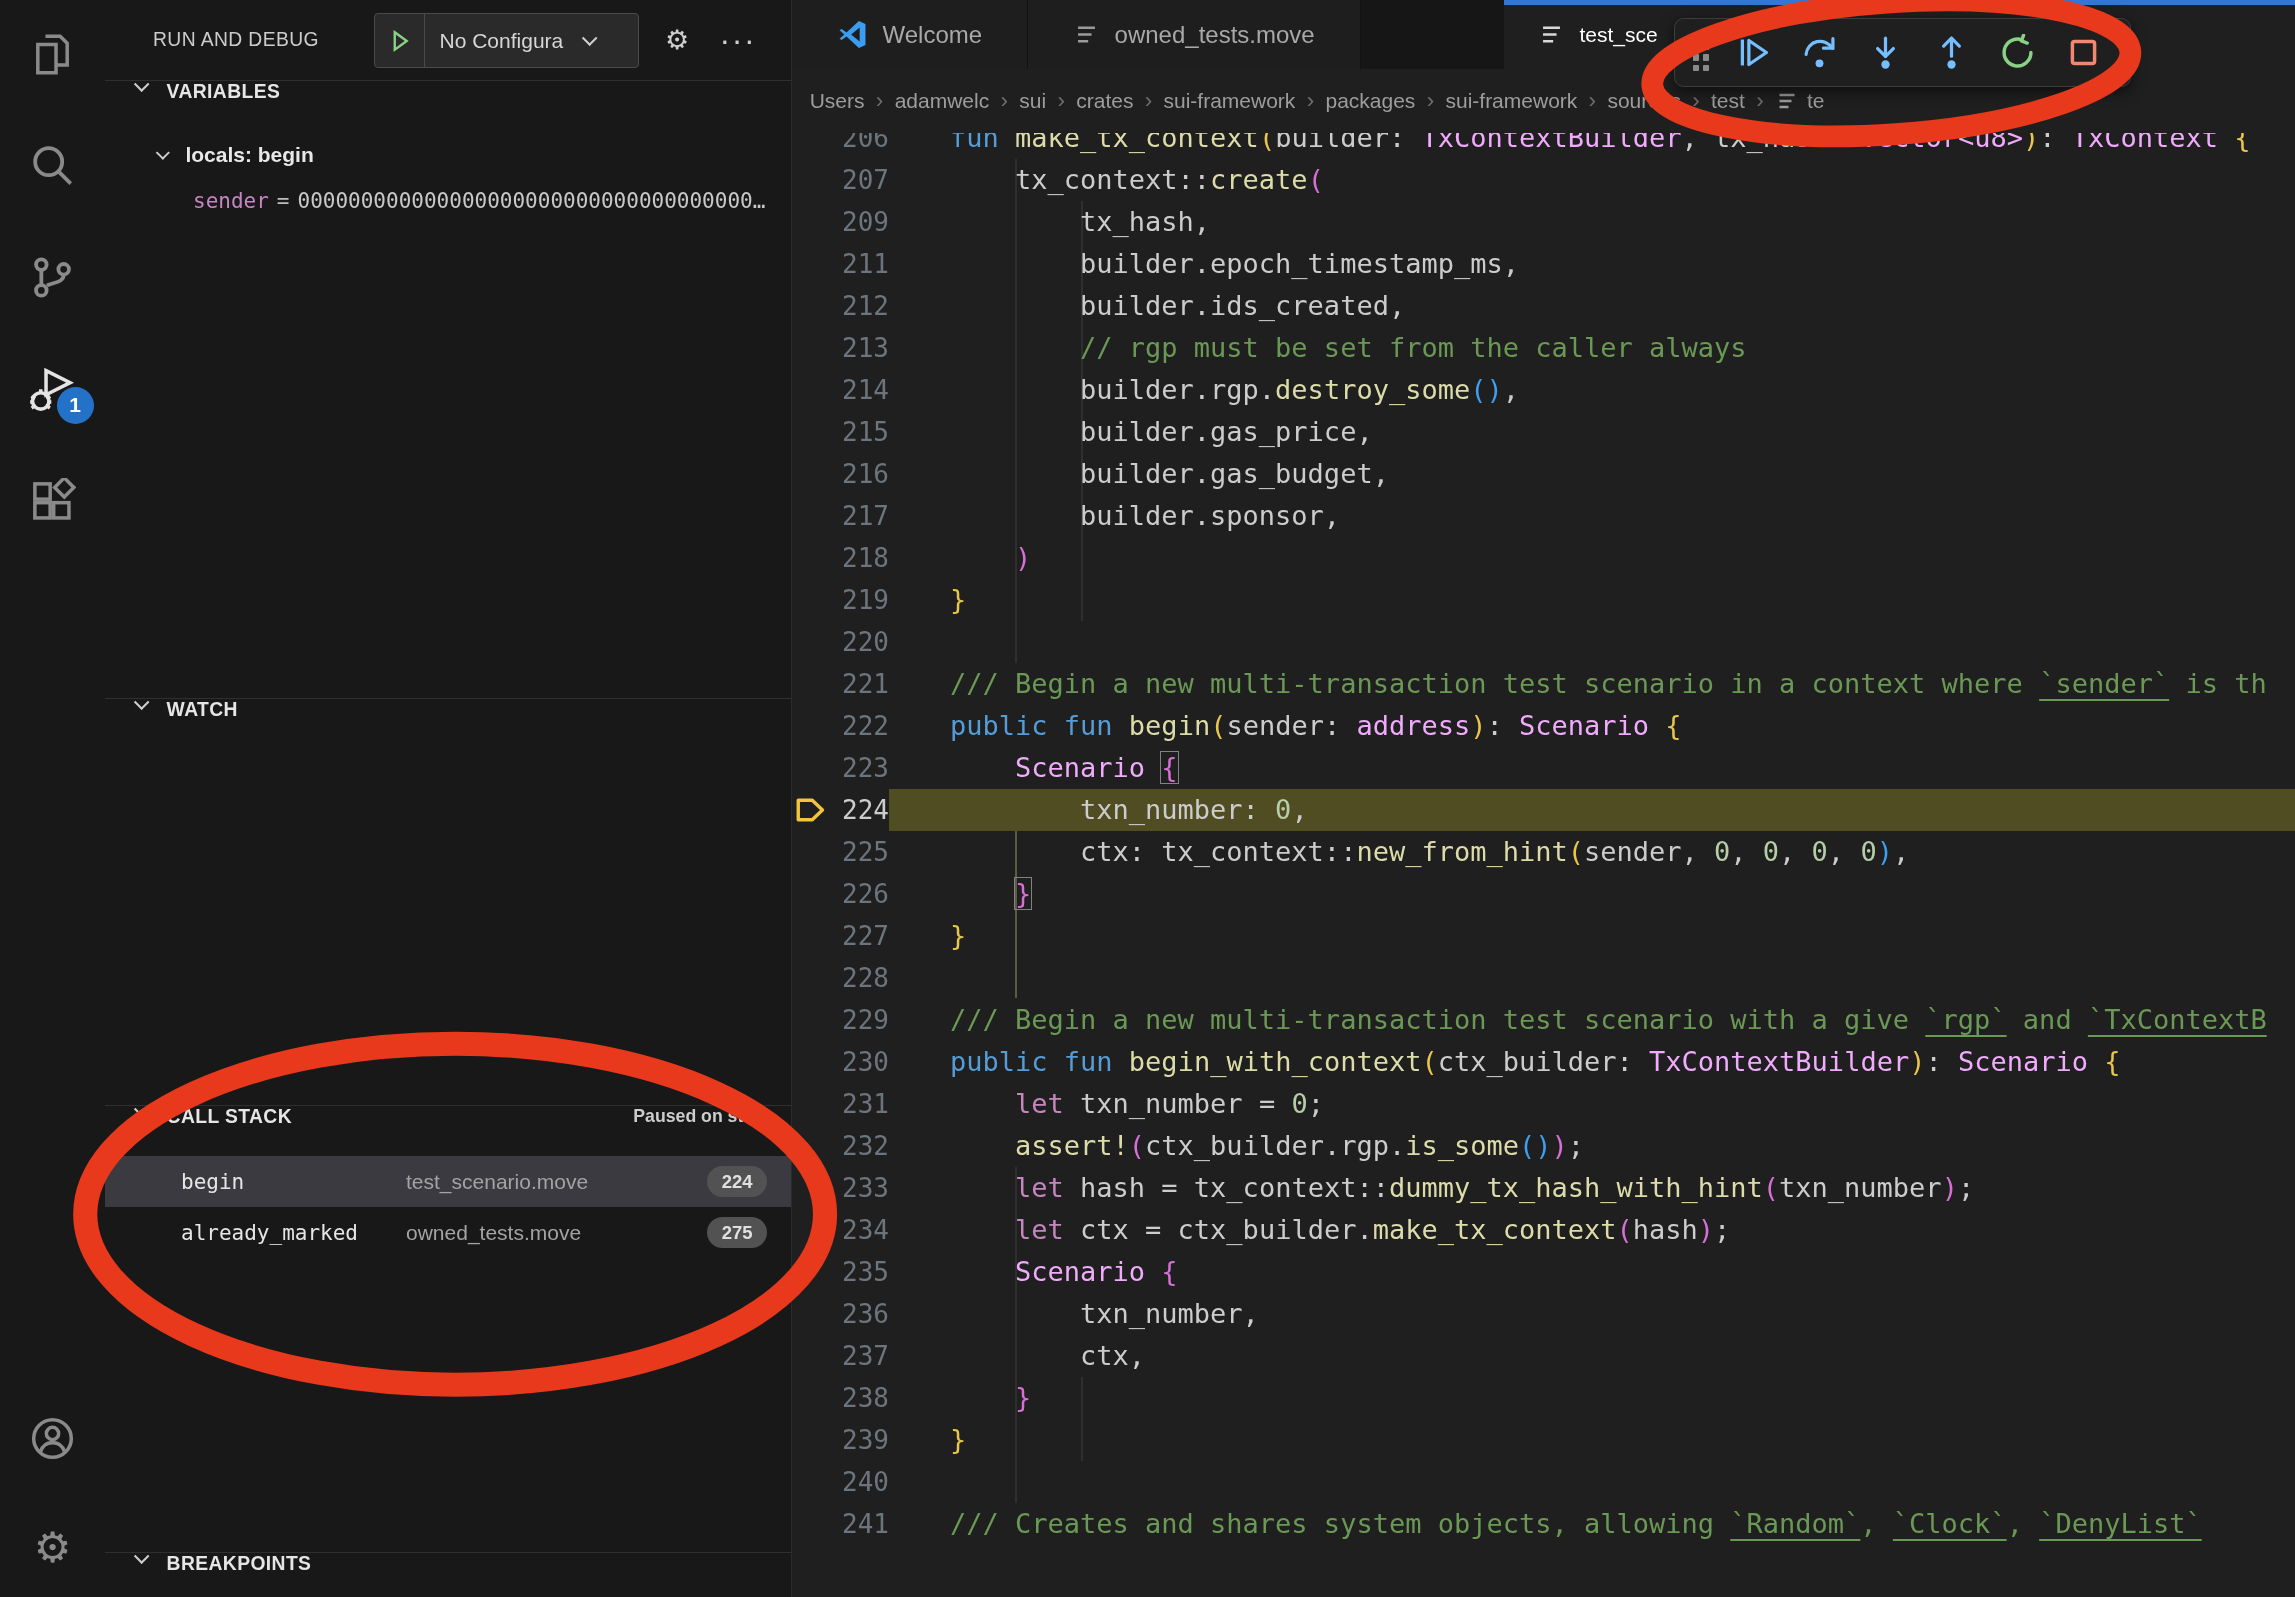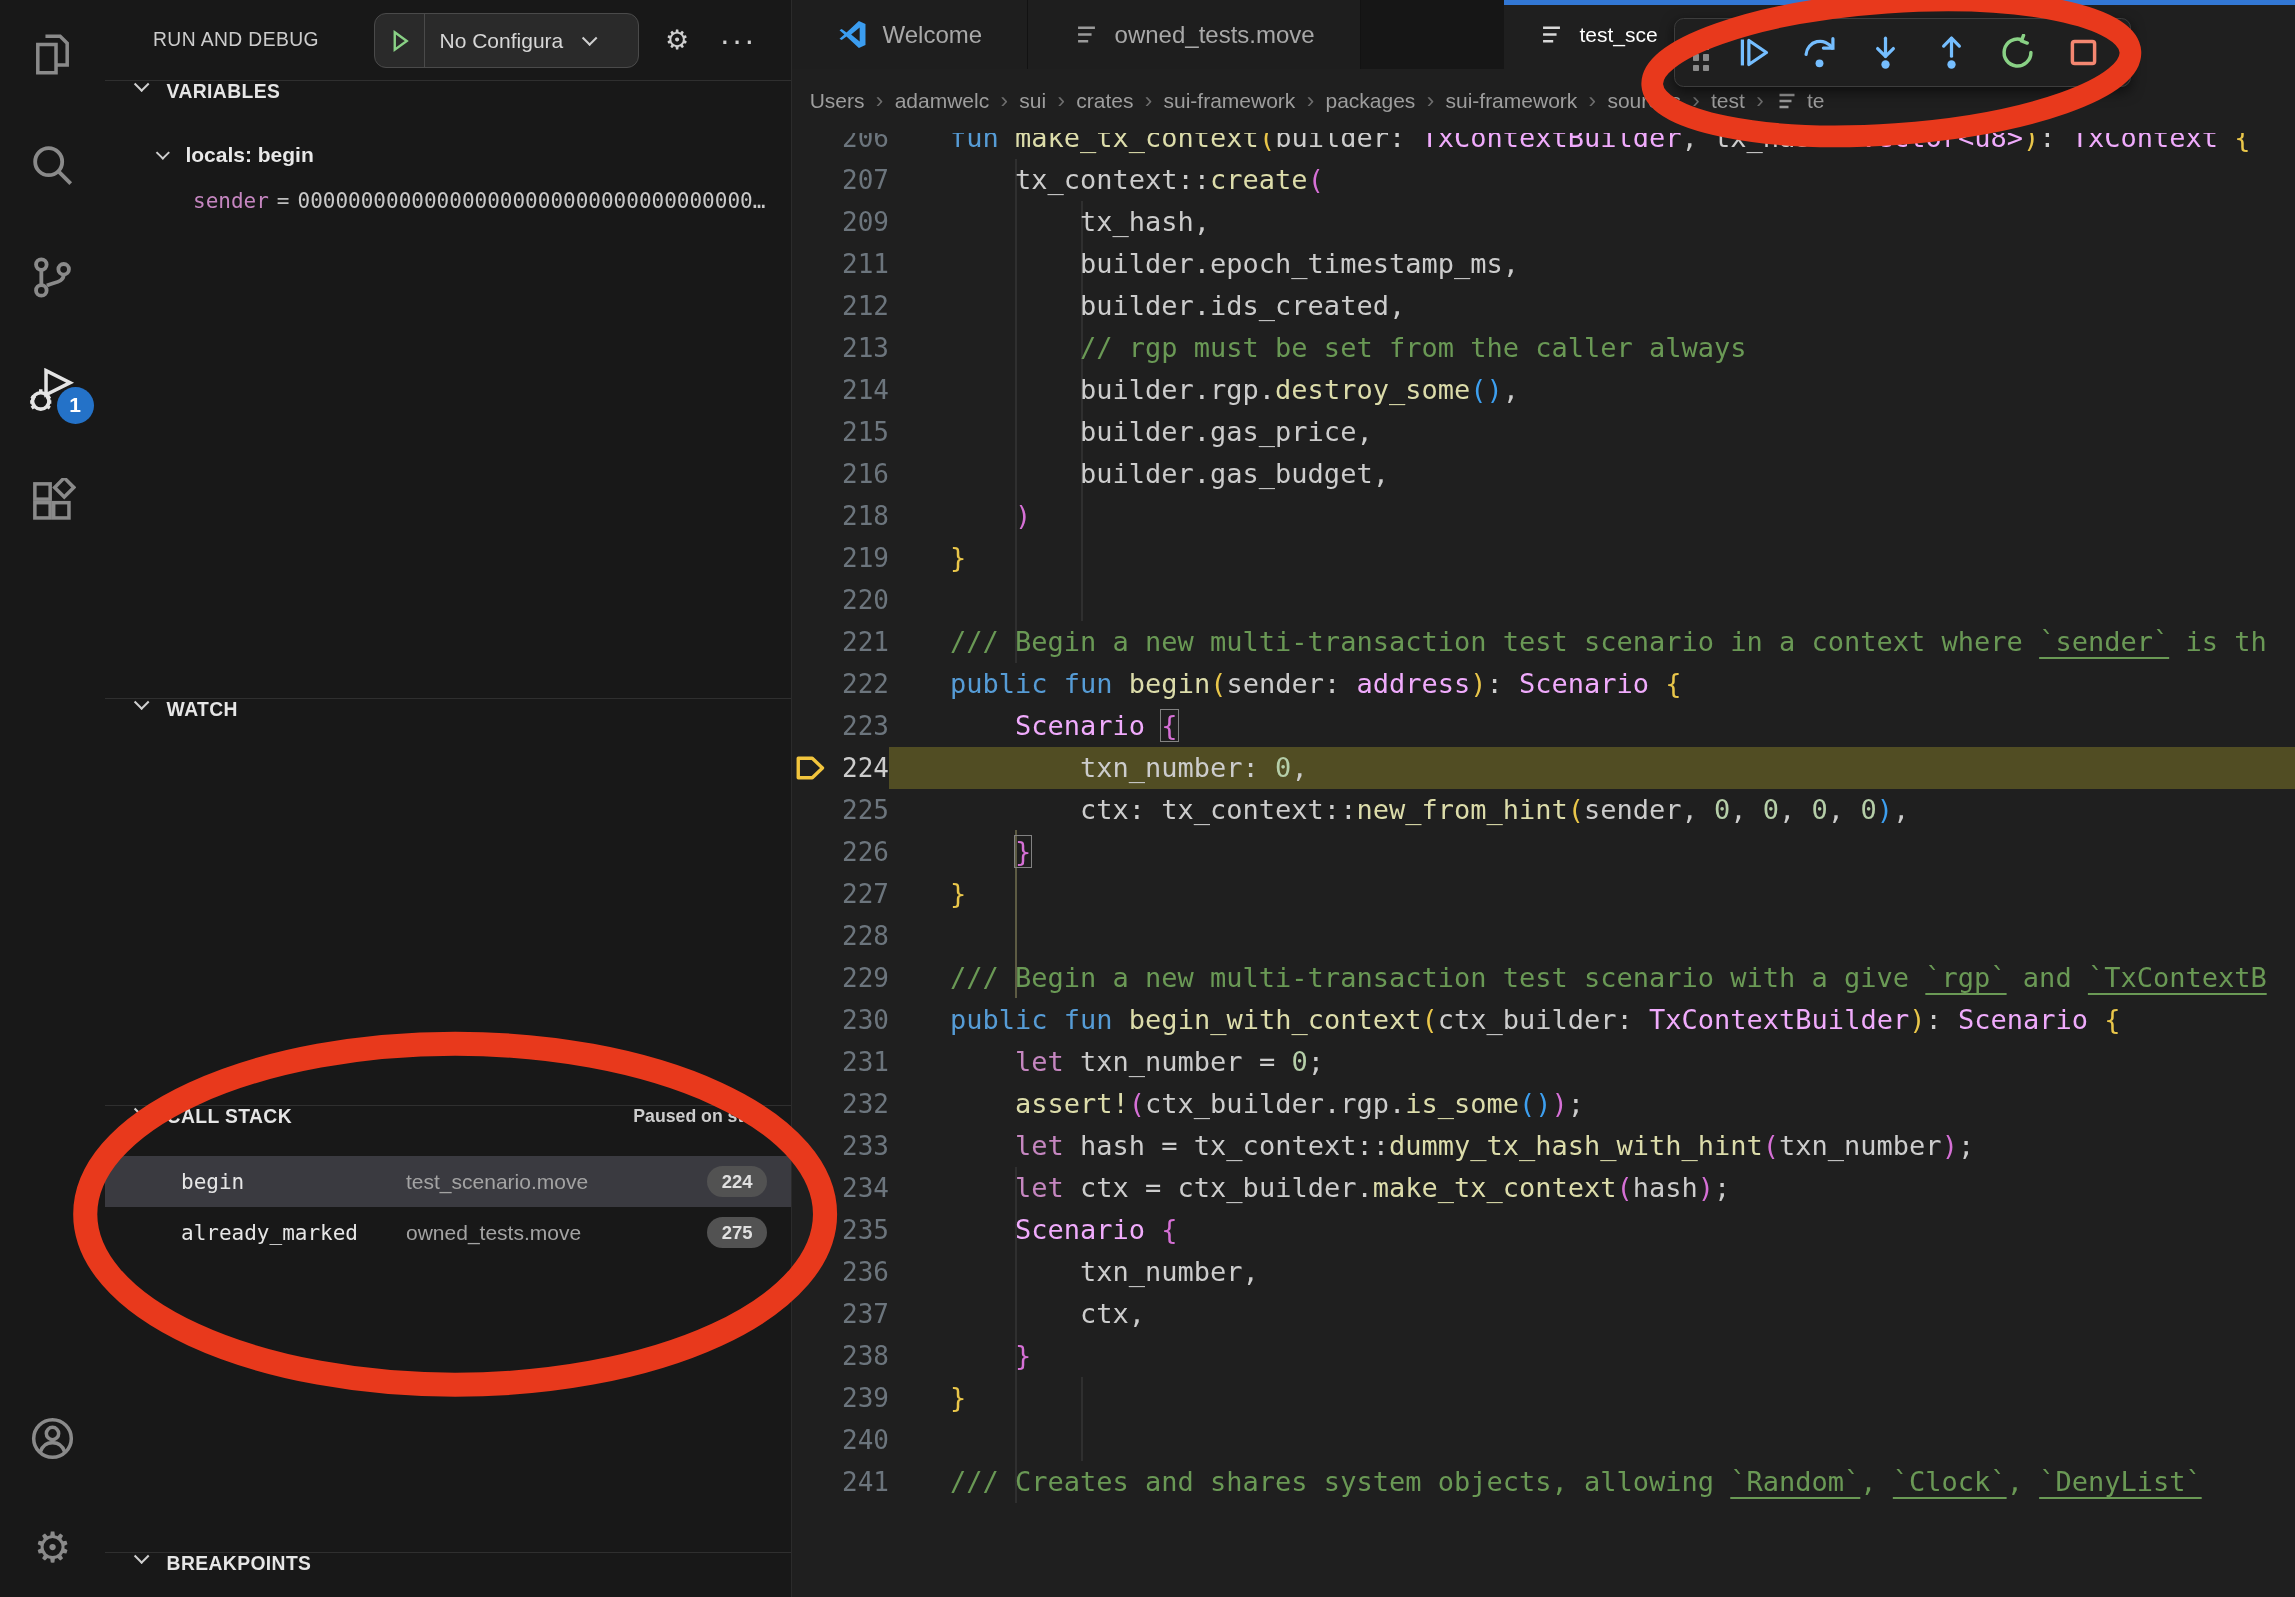--- a/index.html
+++ b/index.html
@@ -12,21 +12,21 @@
   .activity-bar { position:absolute; left:0; top:0; width:105px; height:100%; background:#181818; z-index:6; }
   .act-btn { position:absolute; left:0; width:105px; height:88px; display:flex; align-items:center; justify-content:center; color:#8a8a8a; cursor:pointer; }
   .act-btn svg { width:47px; height:47px; }
   .act-btn.active { color:#e4e4e4; }
   .act-badge { position:absolute; right:11.3px; bottom:11.3px; width:37px; height:37px; border-radius:50%; background:#2472c8; color:#fff; font-size:21px; font-weight:700; display:flex; align-items:center; justify-content:center; }
   .gear-glyph { font-size:42px; line-height:1; }
   
   .sidebar { position:absolute; left:105px; top:0; width:686px; height:100%; background:#181818; z-index:5; }
   .side-header { position:absolute; left:0; top:0; width:100%; height:80px; display:flex; align-items:center; }
   .side-title { margin-left:48px; font-size:19.3px; font-weight:400; letter-spacing:0.4px; color:#cccccc; white-space:nowrap; }
-  .launch-box { position:absolute; left:269px; top:13px; width:265px; height:55px; background:#2a2a2a; border:1.6px solid #4a4a4a; border-radius:12px; display:flex; align-items:center; cursor:pointer; }
+  .launch-box { position:absolute; left:269px; top:13px; width:265px; height:55px; background:#2a2a2a; border:1.6px solid #4a4a4a; border-radius:4px; display:flex; align-items:center; cursor:pointer; }
   .launch-play { width:50px; display:flex; align-items:center; justify-content:center; border-right:1.6px solid #4a4a4a; align-self:stretch; }
   .launch-label { margin-left:14.5px; font-size:21px; color:#d6d6d6; width:143px; overflow:hidden; white-space:nowrap; }
   .launch-chev { margin-left:1.6px; }
   .hdr-icon { position:absolute; top:0; height:80px; display:flex; align-items:center; justify-content:center; width:56px; color:#d0d0d0; cursor:pointer; }
   .chev { display:inline-block; width:11.3px; height:11.3px; border-right:2.4px solid #cfcfcf; border-bottom:2.4px solid #cfcfcf; transform:rotate(45deg) translate(-1.6px,-1.6px); }
   .section { position:absolute; left:0; width:100%; border-top:1.6px solid #2f2f2f; }
   .sec-head { display:flex; align-items:flex-start; height:50px; padding-left:31px; gap:19.3px; }
   .sec-label { font-size:19.3px; font-weight:700; color:#e6e6e6; letter-spacing:0.4px; }
   .sec-status { margin-left:auto; margin-right:27px; font-size:17.7px; font-weight:700; color:#cccccc; }
   .tree-row { display:flex; align-items:center; height:47px; padding-left:32px; gap:17.7px; }
@@ -353,20 +353,24 @@
           </div>
           <div class="line">
             <span class="num">215</span>
             <span class="content"><span class="s-d">        builder.gas_price,</span></span>
           </div>
           <div class="line">
             <span class="num">216</span>
             <span class="content"><span class="s-d">        builder.gas_budget,</span></span>
           </div>
           <div class="line">
+            <span class="num">217</span>
+            <span class="content"><span class="s-d">        builder.sponsor,</span></span>
+          </div>
+          <div class="line">
             <span class="num">218</span>
             <span class="content"><span class="s-p">    )</span></span>
           </div>
           <div class="line">
             <span class="num">219</span>
             <span class="content"><span class="s-y">}</span></span>
           </div>
           <div class="line">
             <span class="num">220</span>
             <span class="content"></span>

